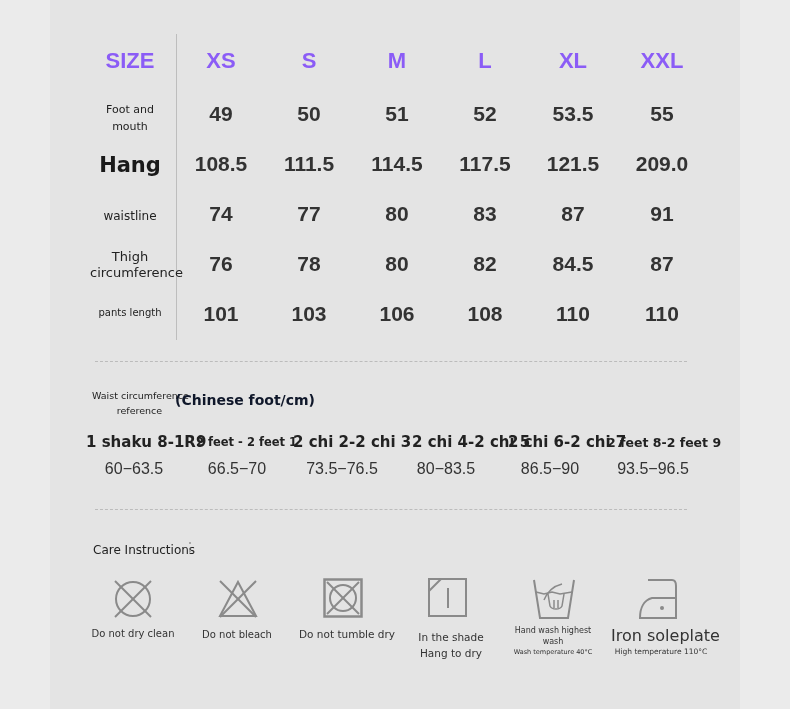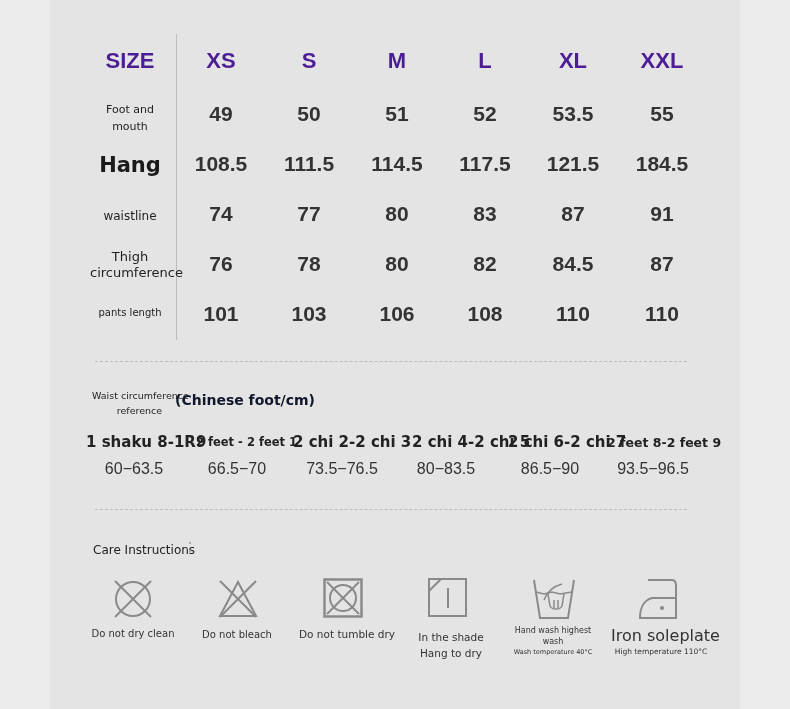--- a/index.html
+++ b/index.html
@@ -1,20 +1,20 @@
 <!DOCTYPE html>
 <html><head>
 <meta charset="utf-8">
 <style>
   html, body { margin:0; padding:0; }
   body { width:790px; height:709px; background:#ebebeb; position:relative; overflow:hidden; font-family:"Liberation Sans", sans-serif; }
   .panel { position:absolute; left:50px; top:0; width:690px; height:709px; background:#e4e4e4; }
   .abs { position:absolute; }
   .vline { position:absolute; left:176px; top:34px; width:1px; height:306px; background:#bdbdbd; }
-  .hdr { position:absolute; top:48px; font-size:22px; font-weight:bold; color:#4c1d95; text-align:center; width:80px; font-family:"Liberation Sans", sans-serif; }
+  .hdr { position:absolute; top:48px; font-size:22px; font-weight:bold; color:#8b5cf6; text-align:center; width:80px; font-family:"Liberation Sans", sans-serif; }
   .rowlabel { position:absolute; left:90px; width:80px; text-align:center; color:#222; font-family:"DejaVu Sans", sans-serif; }
   .cell { position:absolute; width:80px; text-align:center; font-size:21px; color:#333; font-family:"Liberation Sans", sans-serif;font-weight:bold; }
   .dash { position:absolute; left:95px; width:592px; height:0; border-top:1px dashed #bcbcbc; }
   .ref-top { position:absolute; top:433px; color:#222; font-family:"DejaVu Sans", sans-serif; font-weight:bold; white-space:nowrap; }
   .ref-bot { position:absolute; top:460px; font-size:16px; color:#333; text-align:center; width:100px; }
   .care-icon { position:absolute; }
   .care-label { position:absolute; text-align:center; color:#333; font-family:"DejaVu Sans", sans-serif; white-space:nowrap; }
 </style>
 </head>
 <body>
@@ -42,21 +42,21 @@
   <div class="cell" style="left:445px; top:102px;">52</div>
   <div class="cell" style="left:533px; top:102px;">53.5</div>
   <div class="cell" style="left:622px; top:102px;">55</div>
 
   <div class="rowlabel" style="top:153px; font-size:21px; font-weight:bold; color:#1a1a1a;">Hang</div>
   <div class="cell" style="left:181px; top:152px;">108.5</div>
   <div class="cell" style="left:269px; top:152px;">111.5</div>
   <div class="cell" style="left:357px; top:152px;">114.5</div>
   <div class="cell" style="left:445px; top:152px;">117.5</div>
   <div class="cell" style="left:533px; top:152px;">121.5</div>
-  <div class="cell" style="left:622px; top:152px;">184.5</div>
+  <div class="cell" style="left:622px; top:152px;">209.0</div>
 
   <div class="rowlabel" style="top:209px; font-size:12px;">waistline</div>
   <div class="cell" style="left:181px; top:202px;">74</div>
   <div class="cell" style="left:269px; top:202px;">77</div>
   <div class="cell" style="left:357px; top:202px;">80</div>
   <div class="cell" style="left:445px; top:202px;">83</div>
   <div class="cell" style="left:533px; top:202px;">87</div>
   <div class="cell" style="left:622px; top:202px;">91</div>
 
   <div class="rowlabel" style="top:249px; font-size:13px; line-height:16px;">

